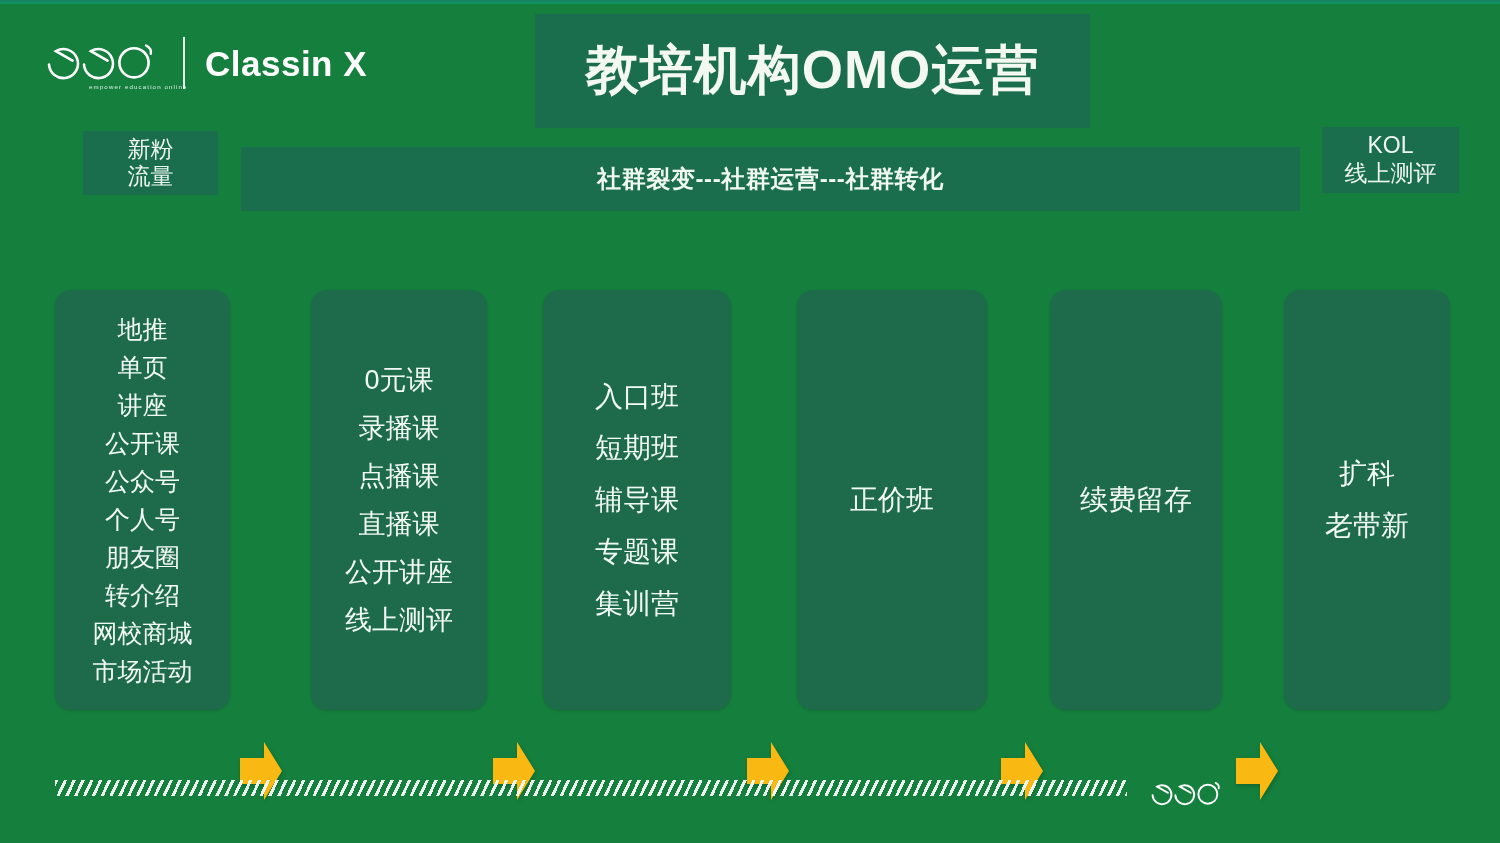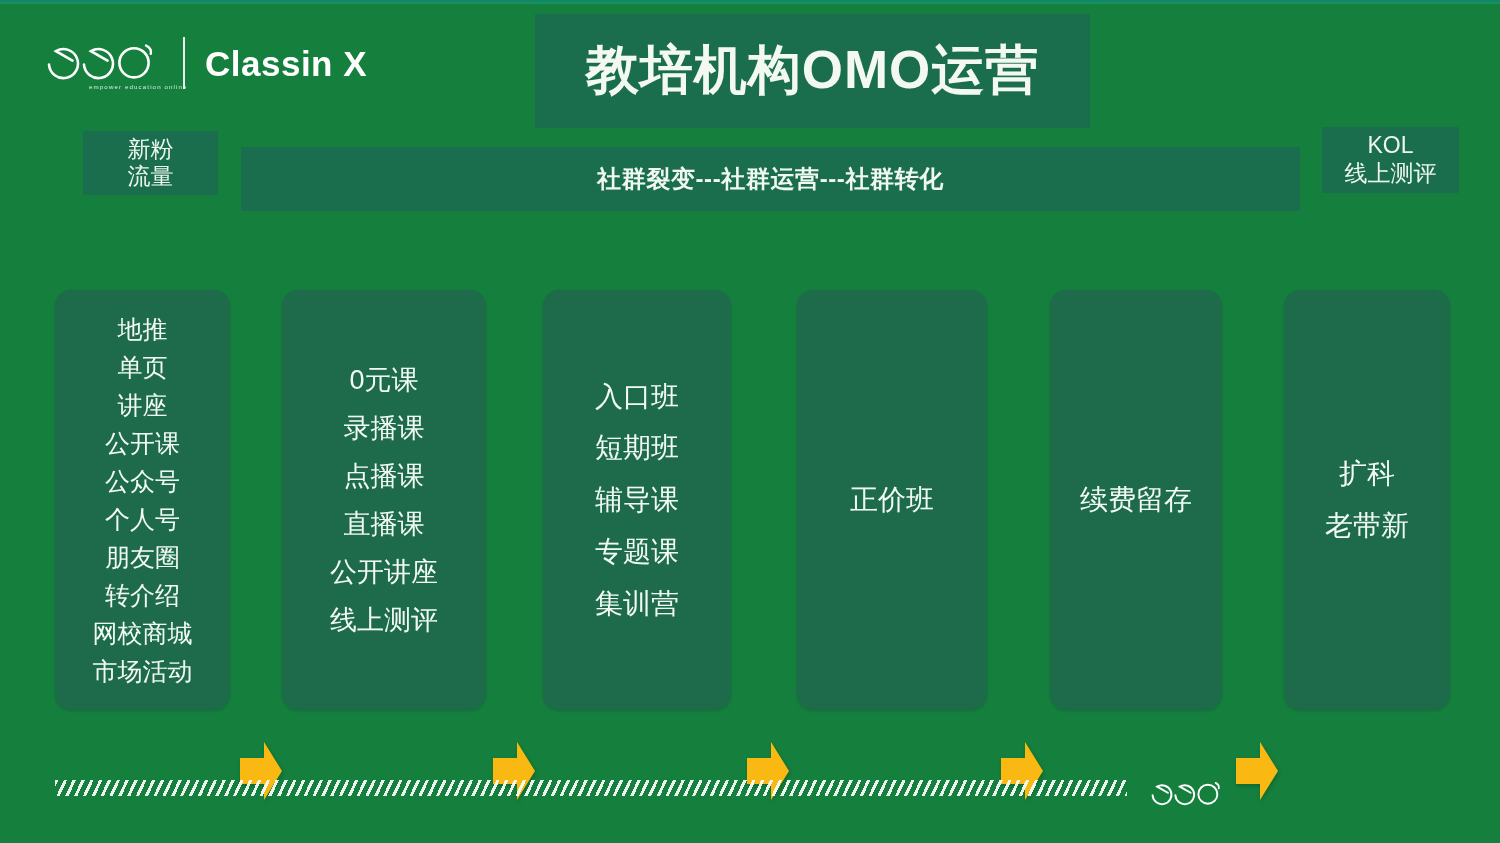--- a/index.html
+++ b/index.html
@@ -261,21 +261,21 @@
       <div class="card-line">网校商城</div>
       <div class="card-line">市场活动</div>
     </div>
 
     <div class="arrow" style="left:238px;">
       <svg viewBox="0 0 46 62" width="46" height="62">
         <path d="M2 18 L26 18 L26 2 L44 31 L26 60 L26 44 L2 44 Z" fill="#f9b912"></path>
       </svg>
     </div>
 
-    <div class="card lg" style="left:282px; width:204px;">
+    <div class="card lg" style="left:311px; width:176px;">
       <div class="card-line">0元课</div>
       <div class="card-line">录播课</div>
       <div class="card-line">点播课</div>
       <div class="card-line">直播课</div>
       <div class="card-line">公开讲座</div>
       <div class="card-line">线上测评</div>
     </div>
 
     <div class="arrow" style="left:491px;">
       <svg viewBox="0 0 46 62" width="46" height="62">

